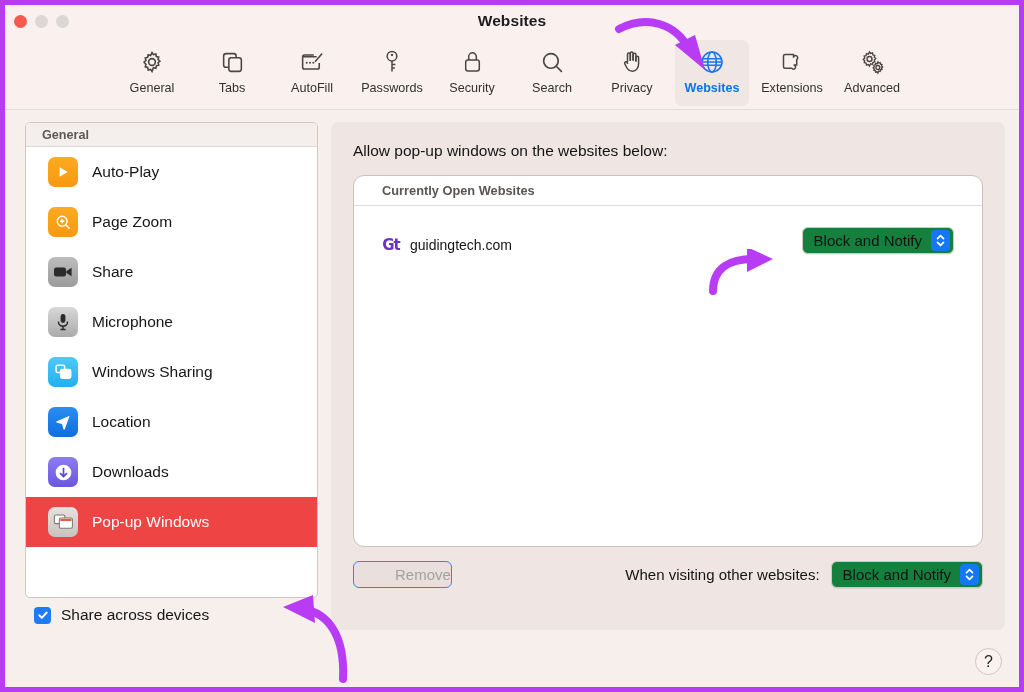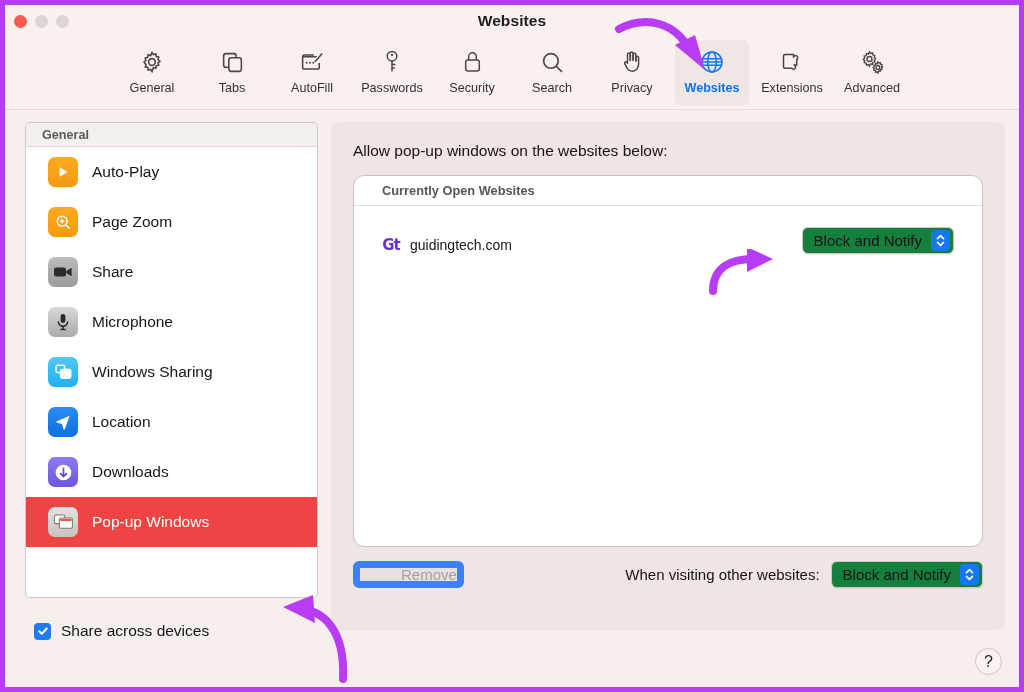--- a/index.html
+++ b/index.html
@@ -127,21 +127,21 @@
   .ic-pagezoom { background: linear-gradient(#fcaa20,#f79a10); }
   .ic-camera   { background: linear-gradient(#bdbdbd,#9b9b9b); }
   .ic-mic      { background: linear-gradient(#d8d8d8,#ababab); }
   .ic-screen   { background: linear-gradient(#4fc9f8,#21b0f0); }
   .ic-location { background: linear-gradient(#2a8df2,#0f6fe0); }
   .ic-download { background: linear-gradient(#8d7cf0,#6a57e0); }
   .ic-notify   { background: linear-gradient(#fdfdfd,#ececec); }
   .ic-popup    { background: linear-gradient(#e6e2df,#c9c3bf); }
 
   #share-row {
-    margin-top: 24px;
+    margin-top: 8px;
     display: flex; align-items: center; gap: 10px;
     padding-left: 9px;
   }
   #share-box {
     width: 17px; height: 17px; border-radius: 4px;
     background: #1e7af5;
     display: flex; align-items: center; justify-content: center;
     flex: 0 0 17px;
   }
   #share-label { font-size: 15.5px; color: #161616; }
@@ -210,21 +210,21 @@
     color: #ffffff;
   }
 
   #panel-footer {
     margin-top: 14px;
     display: flex; align-items: center;
   }
   #remove-btn {
     height: 27px; min-width: 90px;
     background: #e9e0dd;
-    border: 7px solid #3b82f6;
+    border: 1px solid #3b82f6;
     border-radius: 6px;
     display: flex; align-items: center; justify-content: center;
     font-size: 15px; color: #a6a09d; padding-left: 41px;
   }
   #footer-right {
     margin-left: auto;
     display: flex; align-items: center; gap: 11px;
   }
   #footer-label { font-size: 15px; color: #141414; text-align: right; }
 

